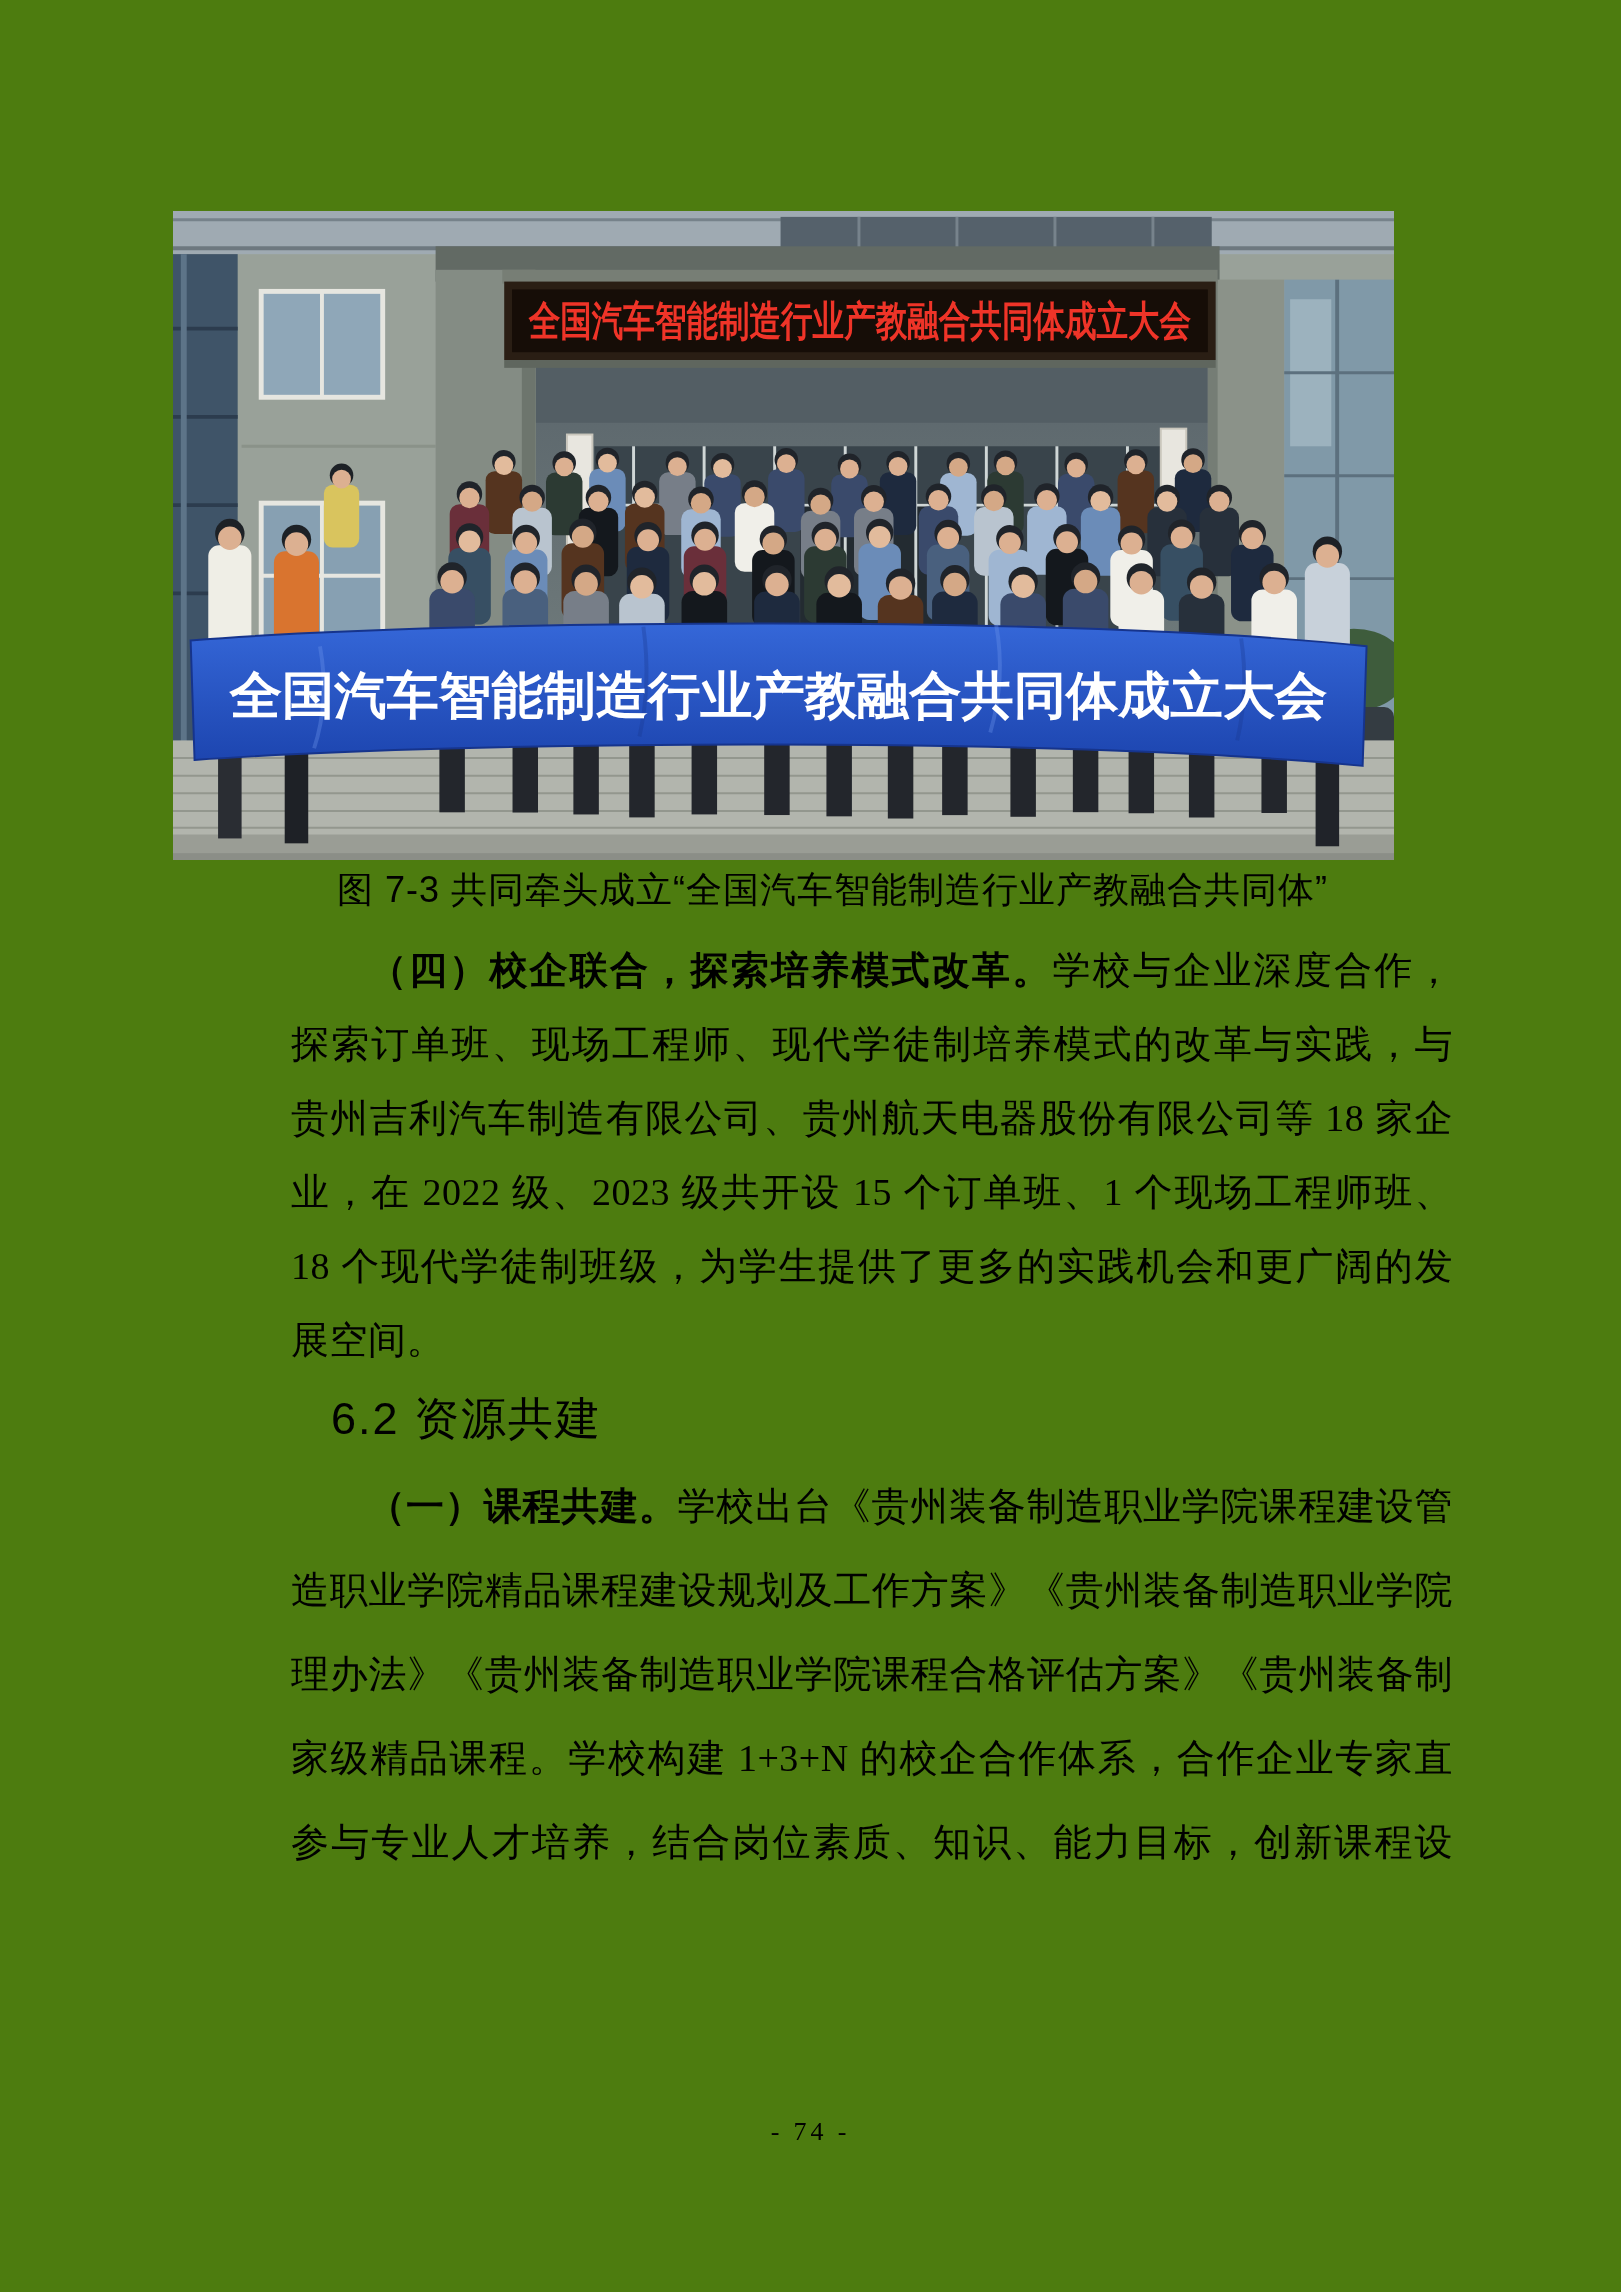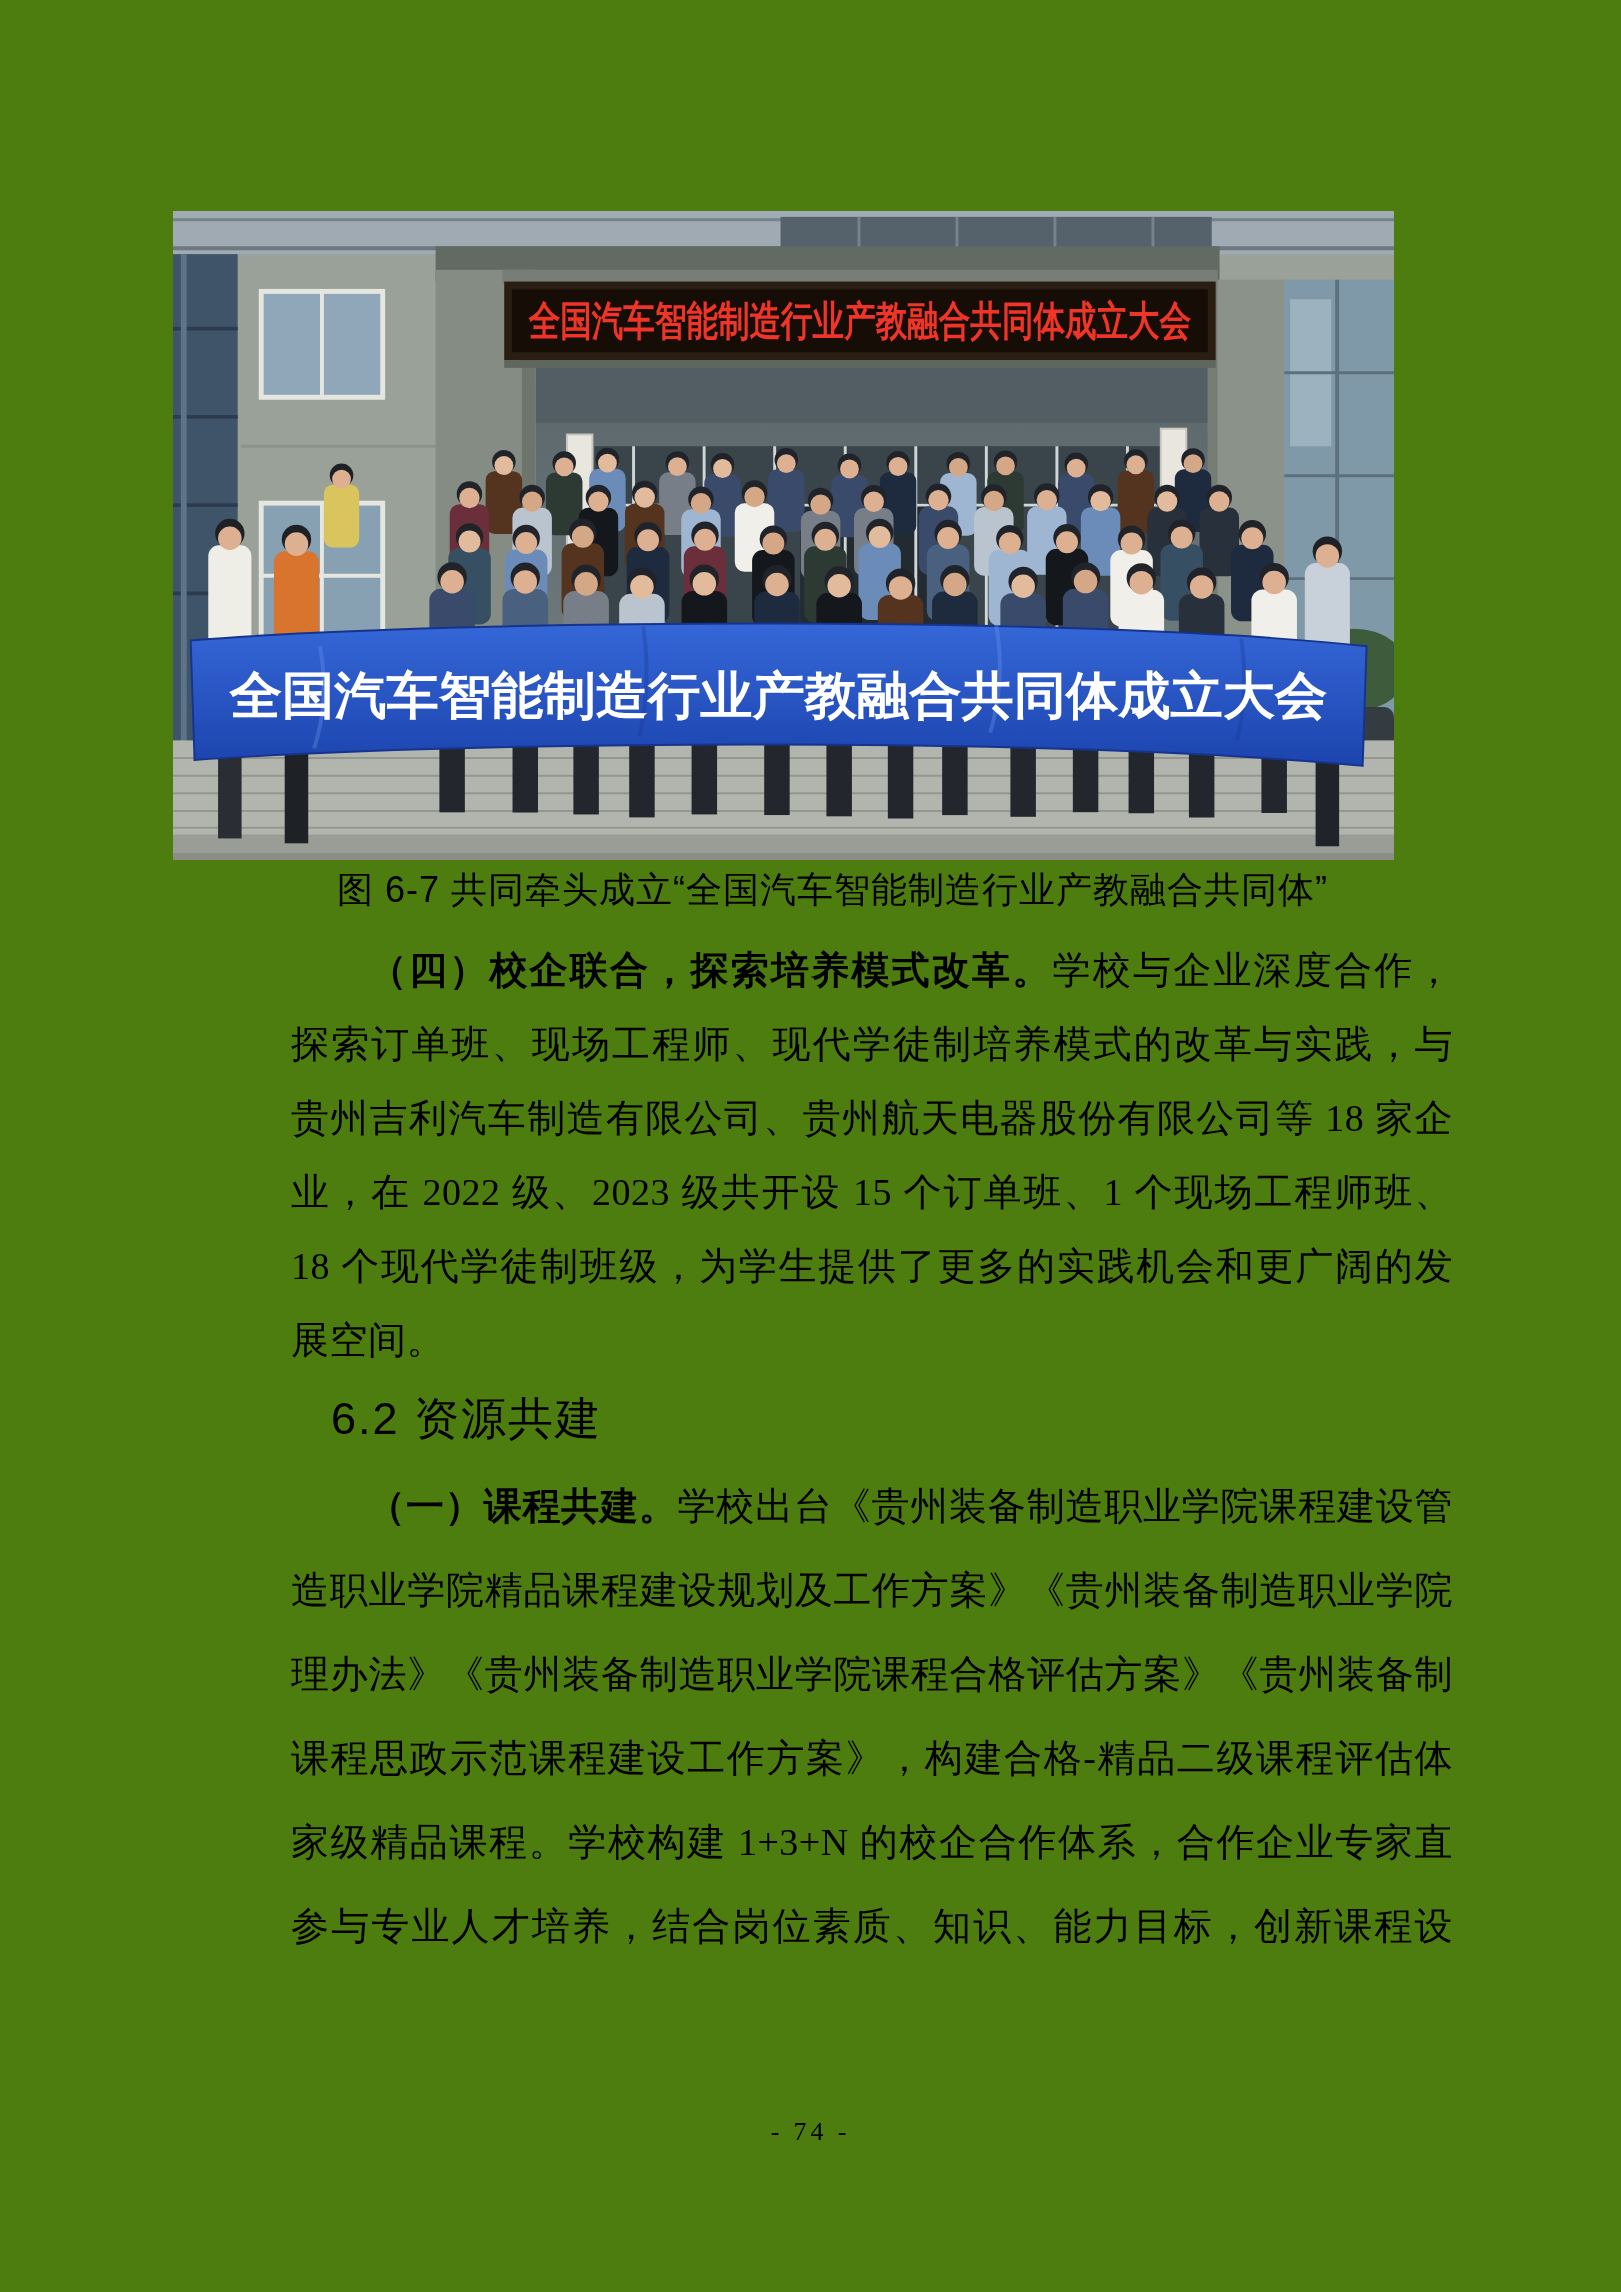--- a/index.html
+++ b/index.html
@@ -350,37 +350,36 @@
         <path d="M18,438 C300,416 920,412 1218,444 L1214,566 C900,536 300,540 22,560 Z" fill="url(#bannerGrad)" stroke="#16348c" stroke-width="2"></path>
         <path d="M150,444 q10,55 -6,104" stroke="#6e96ea" stroke-width="4" fill="none" opacity="0.35"></path>
         <path d="M480,424 q8,58 -4,112" stroke="#16348c" stroke-width="4" fill="none" opacity="0.3"></path>
         <path d="M840,422 q10,55 -6,110" stroke="#6e96ea" stroke-width="4" fill="none" opacity="0.35"></path>
         <path d="M1090,436 q8,52 -4,104" stroke="#16348c" stroke-width="4" fill="none" opacity="0.3"></path>
         <text x="618" y="512" text-anchor="middle" font-size="52" font-weight="bold" font-family="'Liberation Sans', sans-serif" fill="#ffffff" textLength="1120" lengthAdjust="spacingAndGlyphs">全国汽车智能制造行业产教融合共同体成立大会</text>
       </g>
     </svg>
   </figure>
 
-  <div class="caption">图 6-7 共同牵头成立“全国汽车智能制造行业产教融合共同体”</div>
+  <div class="caption">图 7-3 共同牵头成立“全国汽车智能制造行业产教融合共同体”</div>
 
   <div class="para para1">
     <div class="line j"><span class="ind"></span><span class="lead">（四）校企联合，探索培养模式改革。</span><span>学校与企业深度合作，</span></div>
     <div class="line j">探索订单班、现场工程师、现代学徒制培养模式的改革与实践，与</div>
     <div class="line j">贵州吉利汽车制造有限公司、贵州航天电器股份有限公司等 18 家企</div>
     <div class="line j">业，在 2022 级、2023 级共开设 15 个订单班、1 个现场工程师班、</div>
     <div class="line j">18 个现代学徒制班级，为学生提供了更多的实践机会和更广阔的发</div>
     <div class="line">展空间。</div>
   </div>
 
   <h2 class="heading">6.2 资源共建</h2>
 
   <div class="para para2">
     <div class="line j"><span class="ind"></span><span class="lead">（一）课程共建。</span><span>学校出台《贵州装备制造职业学院课程建设管</span></div>
     <div class="line j">造职业学院精品课程建设规划及工作方案》《贵州装备制造职业学院</div>
     <div class="line j">理办法》《贵州装备制造职业学院课程合格评估方案》《贵州装备制</div>
-    <div class="line j">课程思政示范课程建设工作方案》，构建合格-精品二级课程评估体</div>
     <div class="line j">家级精品课程。学校构建 1+3+N 的校企合作体系，合作企业专家直接</div>
     <div class="line">参与专业人才培养，结合岗位素质、知识、能力目标，创新课程设置。</div>
   </div>
 
   <div class="pageno">- 74 -</div>
 </div>
 
 
 </body></html>

